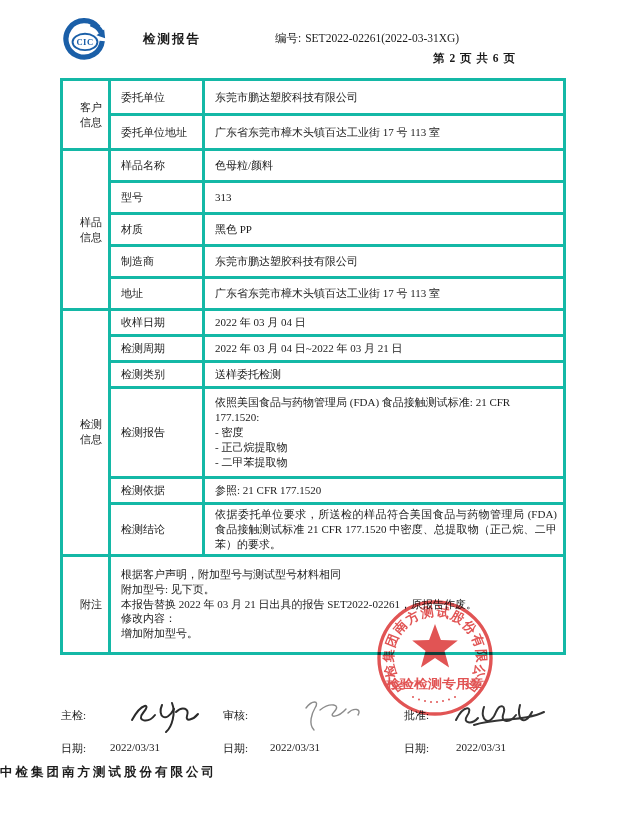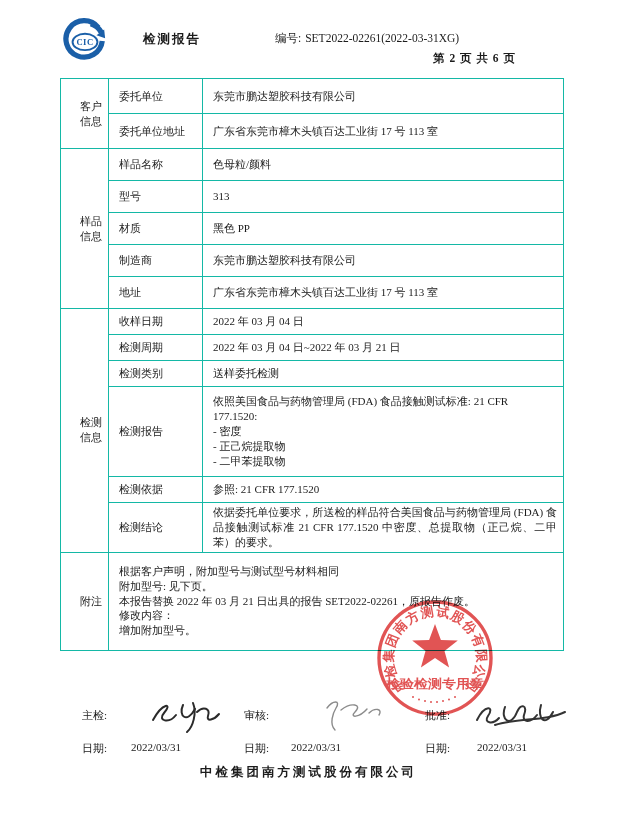--- a/index.html
+++ b/index.html
@@ -16,36 +16,36 @@
   .report-no{left:227px;top:31px;font-size:11.5px;font-weight:normal;white-space:nowrap;margin-left:48px;}
   .report-no .lbl{margin-right:4px;}
   .page-info{left:433px;top:31px;font-size:11.5px;font-weight:bold;letter-spacing:1px;white-space:nowrap;margin-top:20px;}
 
   
   table.report{
     position:absolute;left:60px;top:78px;width:503px;
     border-collapse:collapse;table-layout:fixed;
   }
   table.report td{
-    border:1px solid #14b8a6;font-size:11px;line-height:1.35;
+    border:3px solid #14b8a6;font-size:11px;line-height:1.35;
     padding:2px 6px 2px 10px;vertical-align:middle;overflow:hidden;
   }
   td.sec{
     text-align:right;padding:2px 2px;white-space:pre-line;
     line-height:22px;font-size:11px;
   }
   td.field{font-size:10.5px;}
   .h35{height:35px}.h32{height:32px}.h26{height:26px}
   .h90{height:90px}.h46{height:46px}.h98{height:98px}
   td.multiline{white-space:pre-line;line-height:18.5px;vertical-align:middle;padding-top:4px;}
   td.conclusion{line-height:15.5px;text-align:justify;padding-right:8px;}
   td.note-cell{white-space:pre-line;line-height:19.5px;vertical-align:middle;}
 
   
-  .signoff{left:67px;top:694px;width:520px;height:70px;font-size:11px;}
+  .signoff{left:46px;top:694px;width:520px;height:70px;font-size:11px;}
   .signoff .role{position:absolute;top:14px;white-space:nowrap;}
   .signoff .sig{position:absolute;top:0;}
   .signoff .date-label{position:absolute;top:47px;white-space:nowrap;}
   .signoff .date-val{position:absolute;top:47px;white-space:nowrap;}
   .sig path{fill:none;stroke-linecap:round;stroke-linejoin:round;}
   .sig.ink1 path{stroke:#2a2a2a;stroke-width:2;}
   .sig.ink2 path{stroke:#8b8b8b;stroke-width:1.4;}
   .sig.ink3 path{stroke:#333333;stroke-width:2;}
 
   
@@ -54,21 +54,21 @@
          mix-blend-mode:multiply;pointer-events:none;z-index:5;}
   .stamp .rim{fill:none;stroke:var(--stamp-color);stroke-width:3.4px;}
   .stamp .star{fill:var(--stamp-color);}
   .ring-char{fill:var(--stamp-color);font-size:13px;font-weight:bold;text-anchor:middle;
              font-family:"Liberation Serif","DejaVu Serif",serif;}
   .banner-text{fill:var(--stamp-color);font-size:12.5px;font-weight:bold;text-anchor:middle;
                font-family:"Liberation Serif","DejaVu Serif",serif;}
   .serial-dot{fill:var(--stamp-color);}
 
   
-  .footer{left:0;top:764px;width:617px;text-align:center;}
+  .footer{left:0;top:764px;width:617px;text-align:left;}
   .footer .company{font-size:12.5px;font-weight:bold;letter-spacing:3px;}
   .footer .line2{font-size:10.5px;margin-top:4px;white-space:nowrap;}
   .footer .line3{font-size:10.5px;margin-top:2px;white-space:nowrap;}
   .footer .gap{display:inline-block;width:14px;}
   .footer a{color:#0000dd;text-decoration:underline;
             font-family:"Liberation Mono","DejaVu Sans Mono",monospace;font-size:10px;}
 
   .logo-cic-text{fill:#1a5fa8;font-size:9px;font-weight:bold;letter-spacing:0.5px;
                  font-family:"Liberation Serif","DejaVu Serif",serif;text-anchor:middle;}
 </style>

